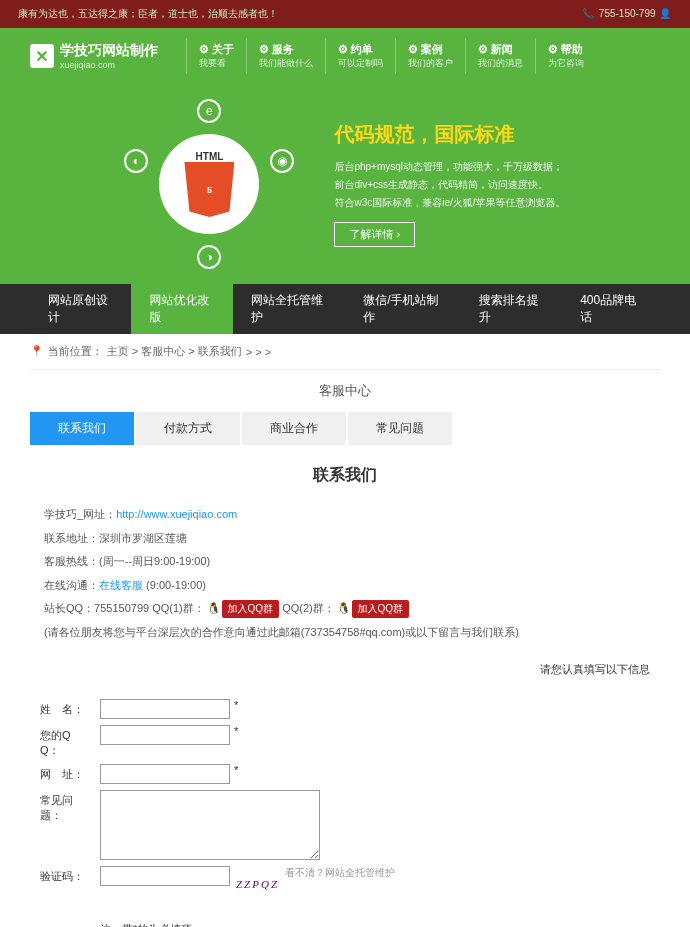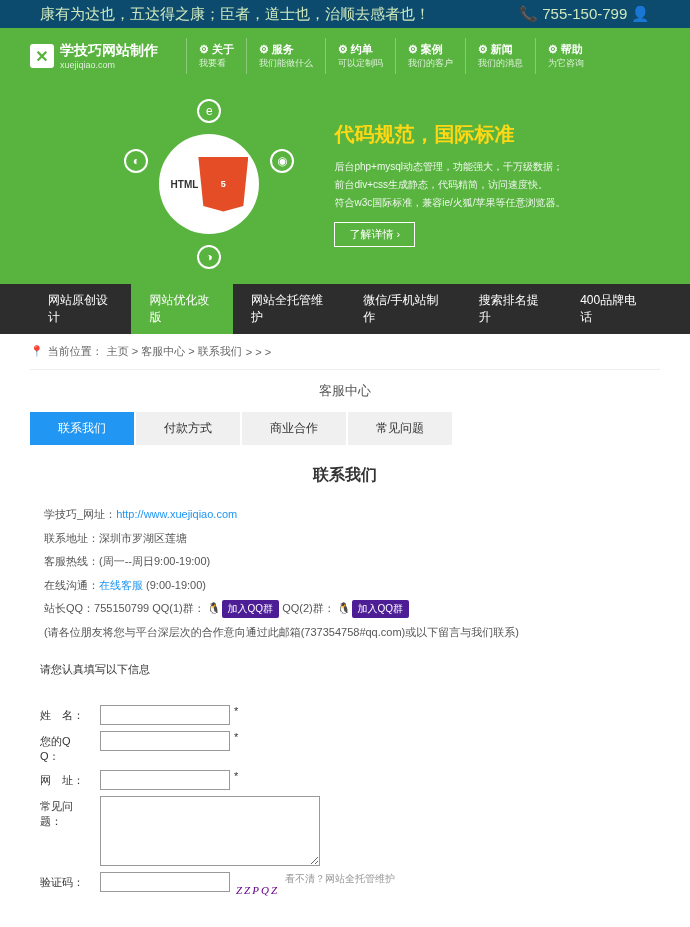--- a/index.html
+++ b/index.html
@@ -1,29 +1,29 @@
 <!DOCTYPE html>
 <html><head>
 <meta charset="utf-8">
 <style>
 *{margin:0;padding:0;box-sizing:border-box}
 body{font-family:"Microsoft YaHei",Arial,sans-serif;font-size:12px;color:#333;background:#fff}
-.top-bar{background:#0c4a6e;color:#cde8bc;height:28px;line-height:28px;padding:0 40px;font-size:15px;display:flex;justify-content:space-between}
+.top-bar{background:#7f1d1d;color:#cde8bc;height:28px;line-height:28px;padding:0 18px;font-size:10px;display:flex;justify-content:space-between}
 .top-bar .phone{display:flex;align-items:center;gap:4px}
 .header{background:#58b33f;padding:10px 30px;display:flex;align-items:center;gap:8px}
 .logo{display:flex;align-items:center;gap:6px;color:#fff;margin-right:20px}
 .logo-icon{width:24px;height:24px;background:#fff;border-radius:3px;display:flex;align-items:center;justify-content:center;color:#58b33f;font-weight:bold;font-size:16px}
 .logo-text{font-size:14px;font-weight:bold}
 .logo-sub{font-size:9px;opacity:.8}
 .nav-item{color:#fff;padding:4px 12px;border-left:1px solid rgba(255,255,255,.3);font-size:11px}
 .nav-item .t{font-weight:bold}
 .nav-item .s{font-size:9px;opacity:.8}
 .hero{background:#58b33f;height:200px;position:relative;display:flex;align-items:center;justify-content:center;gap:40px}
 .html5-badge{width:170px;height:170px;position:relative}
-.badge-circle{width:100px;height:100px;background:#fff;border-radius:50%;position:absolute;top:35px;left:35px;display:flex;flex-direction:row;align-items:center;justify-content:center}
+.badge-circle{width:100px;height:100px;background:#fff;border-radius:50%;position:absolute;top:35px;left:35px;display:flex;flex-direction:column;align-items:center;justify-content:center}
 .badge-shield{width:50px;height:55px;background:#e44d26;clip-path:polygon(0 0,100% 0,90% 90%,50% 100%,10% 90%);display:flex;align-items:center;justify-content:center;color:#fff;font-size:9px;font-weight:bold}
 .orbit-icon{position:absolute;width:24px;height:24px;border:2px solid #fff;border-radius:50%;display:flex;align-items:center;justify-content:center;color:#fff;font-size:12px}
 .oi1{top:0;left:73px}.oi2{top:50px;right:0}.oi3{bottom:0;left:73px}.oi4{top:50px;left:0}
 .hero-text{color:#fff;max-width:260px}
 .hero-text h2{color:#ffd815;font-size:20px;margin-bottom:10px}
 .hero-text p{font-size:10px;line-height:1.8;opacity:.9}
 .hero-btn{display:inline-block;border:1px solid #fff;padding:4px 14px;margin-top:10px;color:#fff;font-size:11px}
 .subnav{background:#2d2d2d;display:flex;padding:0 30px}
 .subnav-item{color:#fff;padding:8px 18px;font-size:12px;cursor:pointer}
 .subnav-item.active{background:#58b33f}
@@ -31,23 +31,23 @@
 .breadcrumb{padding:10px 0;border-bottom:1px solid #eee;font-size:11px;color:#666;display:flex;align-items:center;gap:4px}
 .pin{color:#e44}
 .section-title{text-align:center;padding:12px 0;font-size:13px;color:#555}
 .tabs{display:flex;margin-bottom:20px}
 .tab{padding:8px 28px;background:#f0f0f0;margin-right:2px;font-size:12px;cursor:pointer}
 .tab.active{background:#2196f3;color:#fff}
 .content{padding:0 10px}
 .content h3{text-align:center;font-size:16px;margin:10px 0 20px}
 .info-line{font-size:11px;color:#555;margin:6px 4px;line-height:1.6}
 .info-line a{color:#2196f3}
-.qq-btn{display:inline-block;background:#4c1d95;color:#fff;padding:1px 6px;font-size:10px;border-radius:2px}
+.qq-btn{display:inline-block;background:#b91c1c;color:#fff;padding:1px 6px;font-size:10px;border-radius:2px}
 .form-area{margin-top:20px}
-.form-title{text-align:left;font-size:11px;margin-bottom:28px}
+.form-title{text-align:right;font-size:11px;margin-bottom:22px}
 .form-row{display:flex;align-items:flex-start;margin:6px 0;font-size:11px}
 .form-label{width:60px;padding-right:8px;padding-top:3px}
 .form-row input[type=text]{width:130px;height:20px;border:1px solid #999;padding:0 4px}
 .form-row textarea{width:220px;height:70px;border:1px solid #999;padding:4px}
 .req{color:#333;margin-left:4px}
 .captcha-row input{width:60px}
 .captcha-img{font-family:serif;font-style:italic;color:#608;font-weight:normal;letter-spacing:2px;margin:12px 6px}
 .captcha-hint{color:#999;font-size:10px}
 .form-note{margin:20px 0 0 60px;font-size:11px}
 </style>

